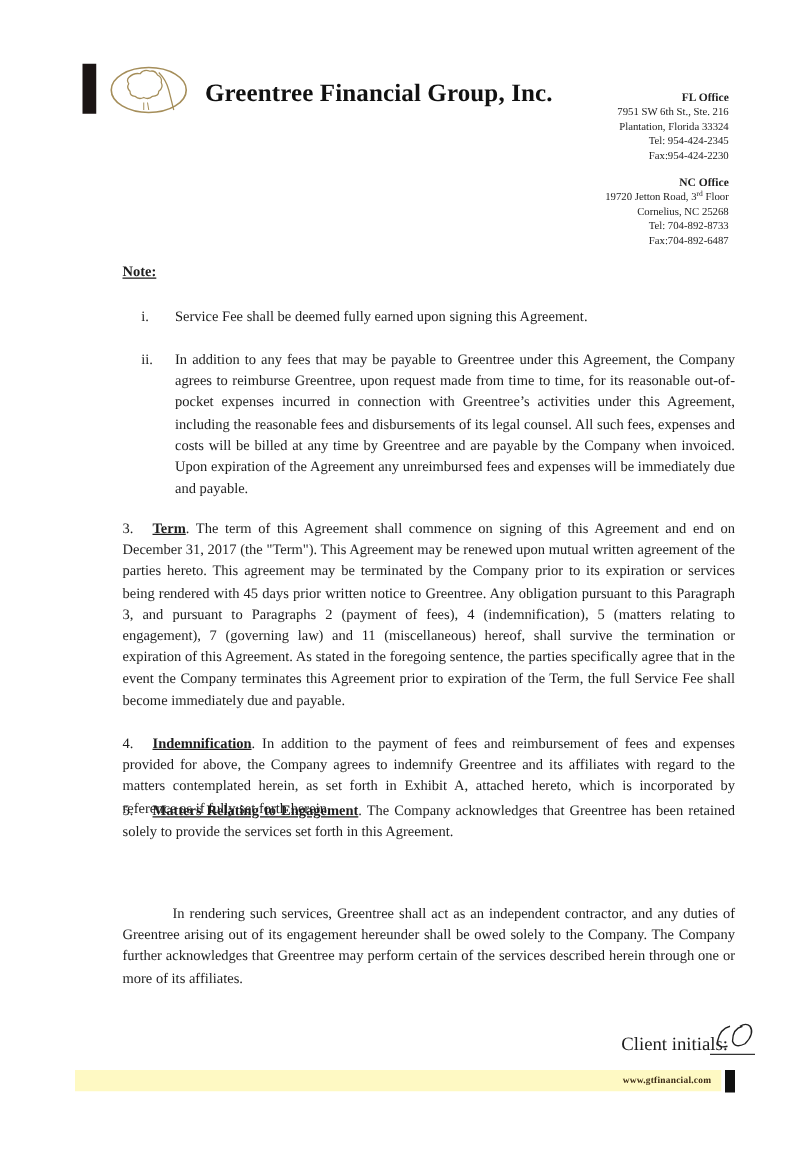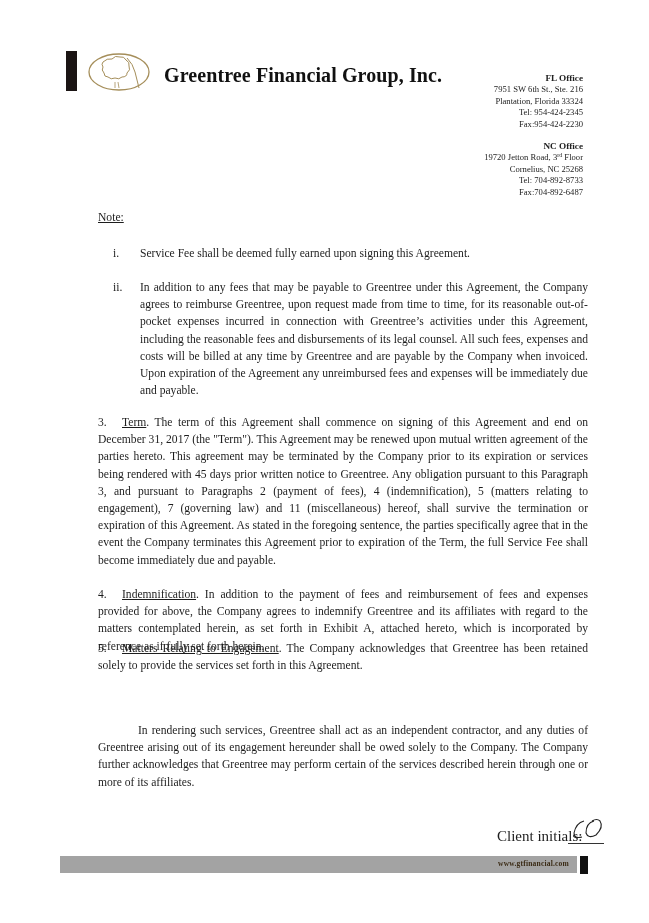--- a/index.html
+++ b/index.html
@@ -13,42 +13,42 @@
 
     .office { position: absolute; right: 66px; text-align: right; font-family: "Liberation Serif", serif;
               font-size: 8.6px; line-height: 11.4px; color: #222; }
     .office .title { font-weight: bold; font-size: 9.2px; }
     #fl-office { top: 73px; }
     #nc-office { top: 141px; }
     sup { font-size: 6px; line-height: 0; vertical-align: 3px; }
 
     .body-text { position: absolute; left: 98px; width: 490px; font-family: "Liberation Serif", serif;
                  font-size: 11.6px; line-height: 17.2px; text-align: justify; color: #1d1d1d; }
-    .u { text-decoration: underline; }
+    .u { text-decoration: underline; font-weight: bold; }
 
     #note-label { top: 209px; }
     .note-item { position: absolute; left: 113px; width: 475px; font-family: "Liberation Serif", serif;
                  font-size: 11.6px; line-height: 17.2px; color: #1d1d1d; }
     .note-item .num { position: absolute; left: 0; top: 0; width: 30px; }
     .note-item .txt { margin-left: 27px; text-align: justify; }
     #note-i { top: 245px; }
     #note-ii { top: 279px; }
 
     #para-3 { top: 414px; }
     #para-4 { top: 586px; }
     #para-5 { top: 640px; }
     #para-5b { top: 722px; text-indent: 40px; }
     .pnum { display: inline-block; width: 24px; }
 
     #initials { position: absolute; left: 497px; top: 828px; font-family: "Liberation Serif", serif;
                 font-size: 15px; color: #1d1d1d; }
     #initials-line { position: absolute; left: 568px; top: 843px; width: 36px; height: 1px; background: #333; }
     #signature { position: absolute; left: 570px; top: 815px; width: 40px; height: 28px; }
 
-    #footer-bar { position: absolute; left: 60px; top: 856px; width: 517px; height: 17px; background: #a3a3a3; }
+    #footer-bar { position: absolute; left: 60px; top: 856px; width: 517px; height: 17px; background: #fef9c3; }
     #footer-url { position: absolute; right: 8px; top: 3px; font-family: "Liberation Serif", serif;
                   font-weight: bold; font-size: 7.5px; color: #3a2a14; letter-spacing: 0.2px; }
     #footer-block { position: absolute; left: 580px; top: 856px; width: 8px; height: 18px; background: #111; }
   </style>
 </head>
 <body>
 
 <div id="header-bar"></div>
 <svg id="logo" viewBox="0 0 64 40">
   <ellipse cx="32" cy="20" rx="30" ry="18" fill="none" stroke="#a58e5a" stroke-width="1.3"></ellipse>

